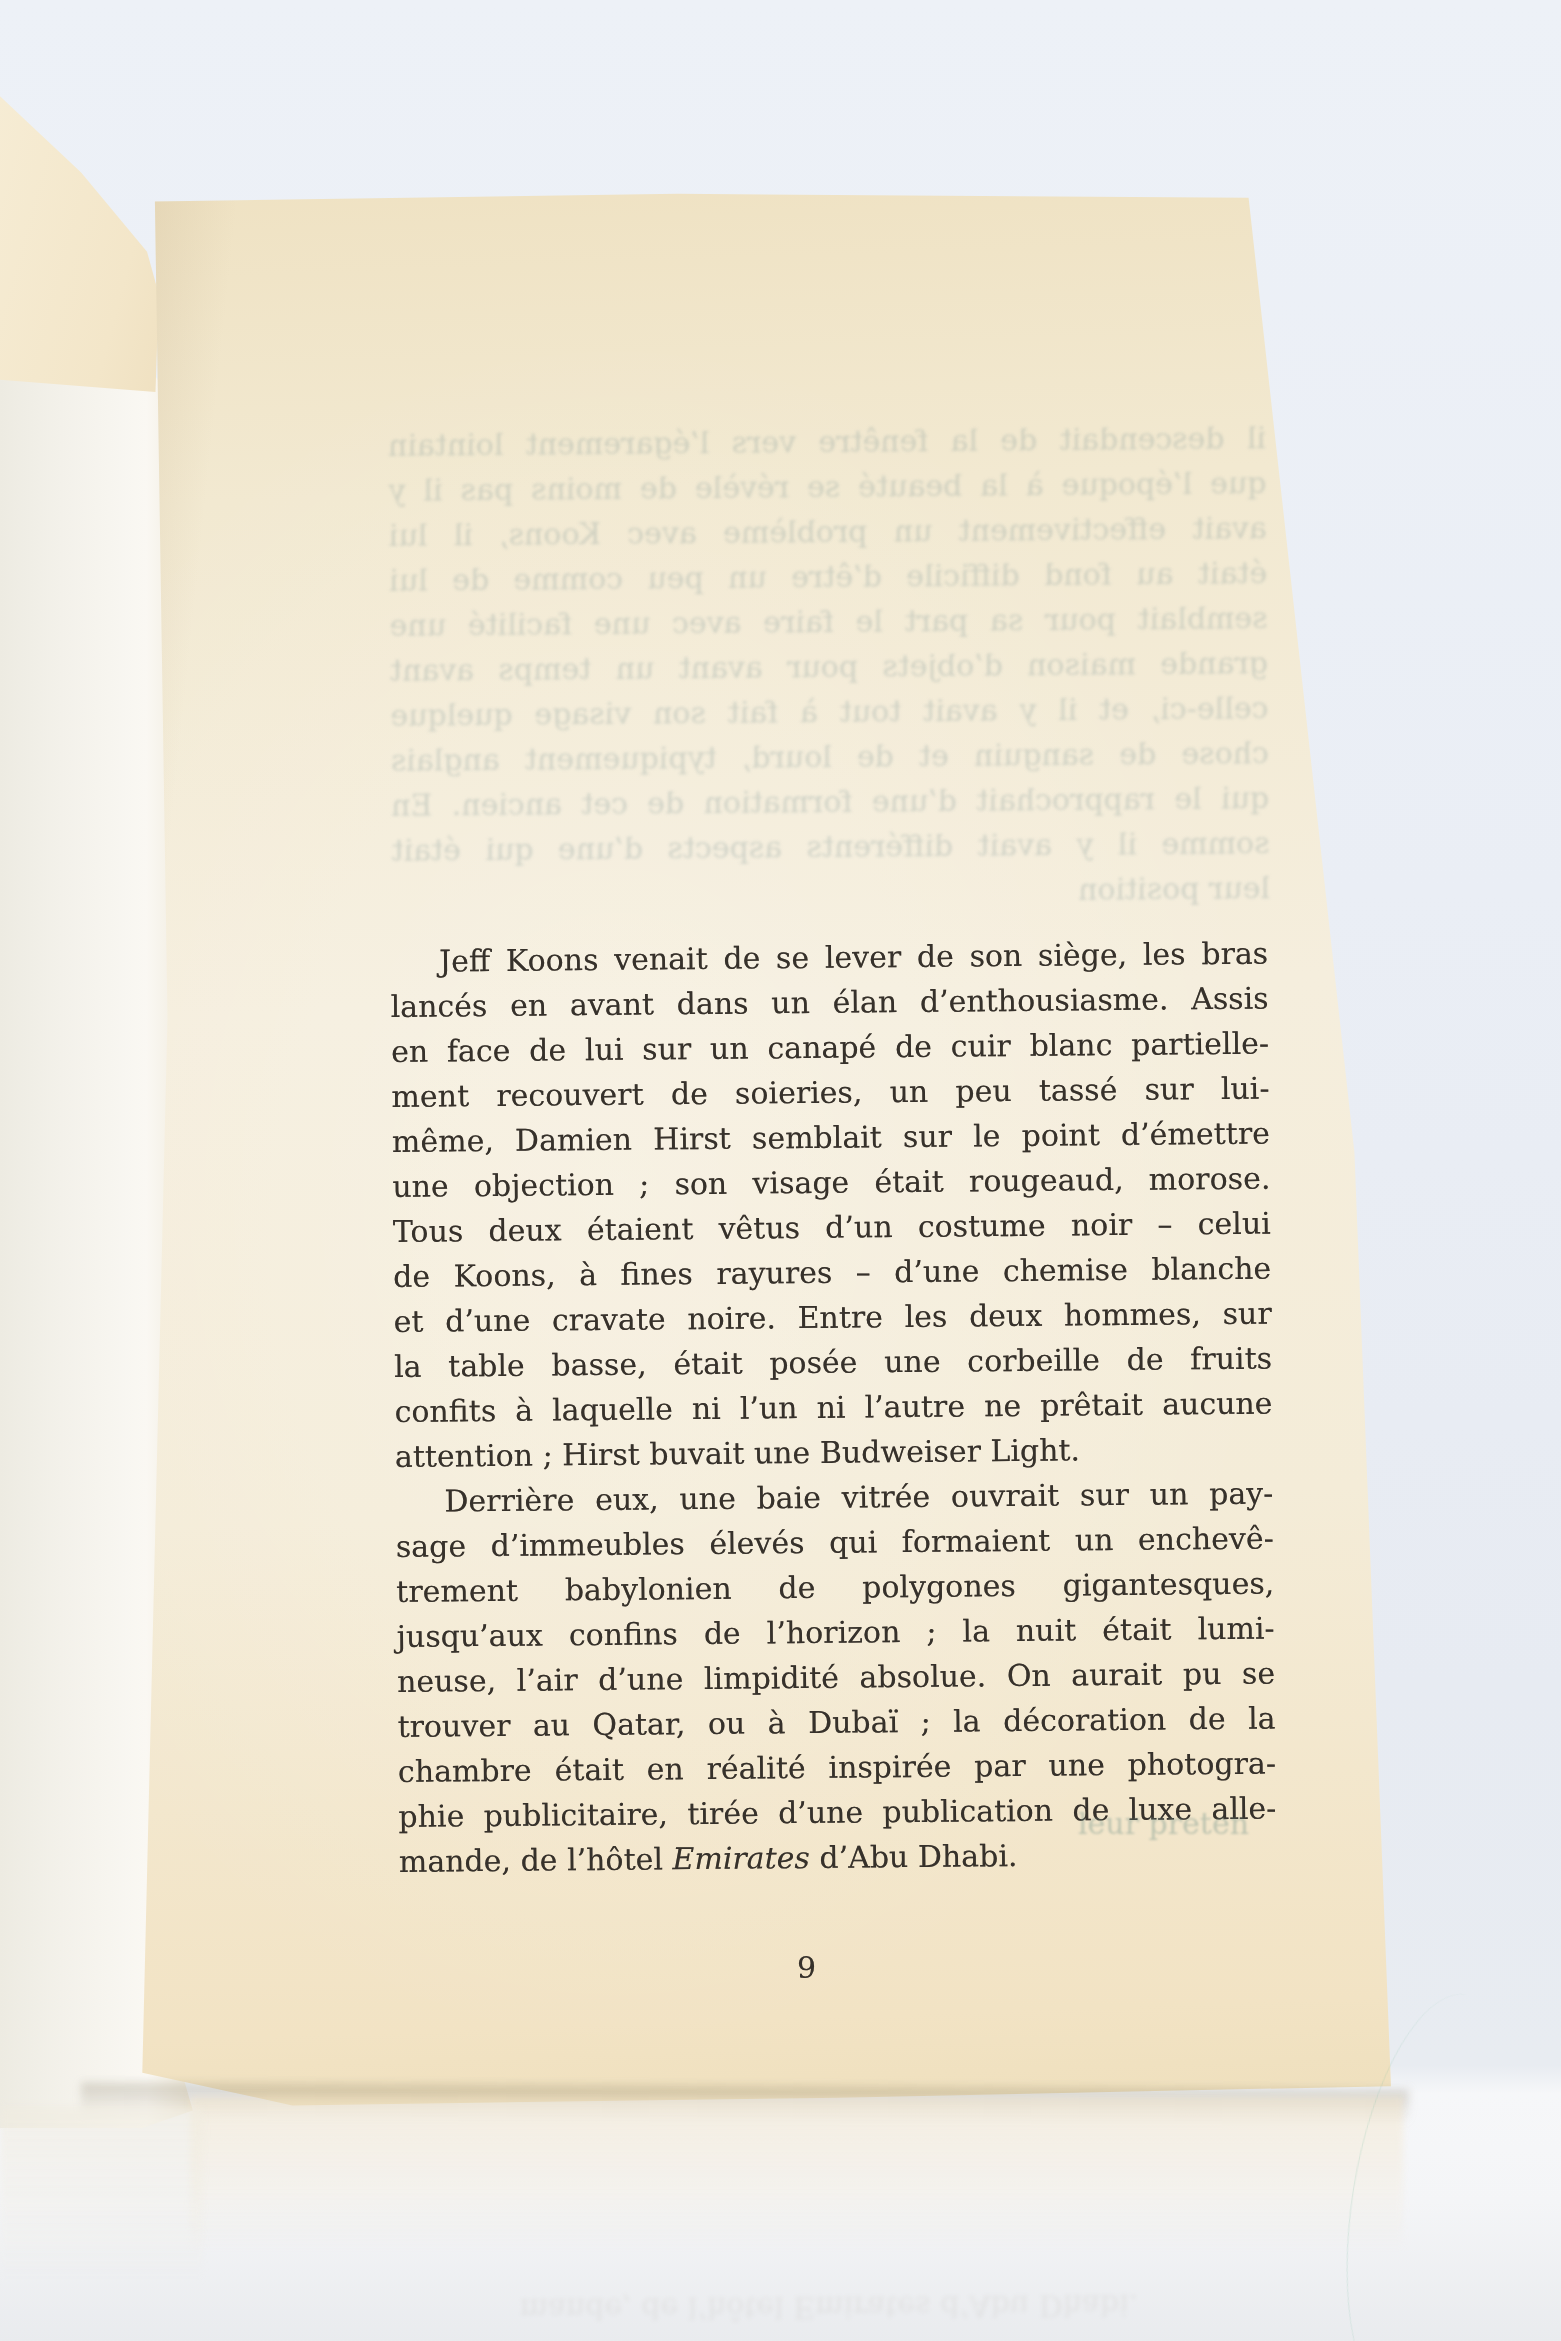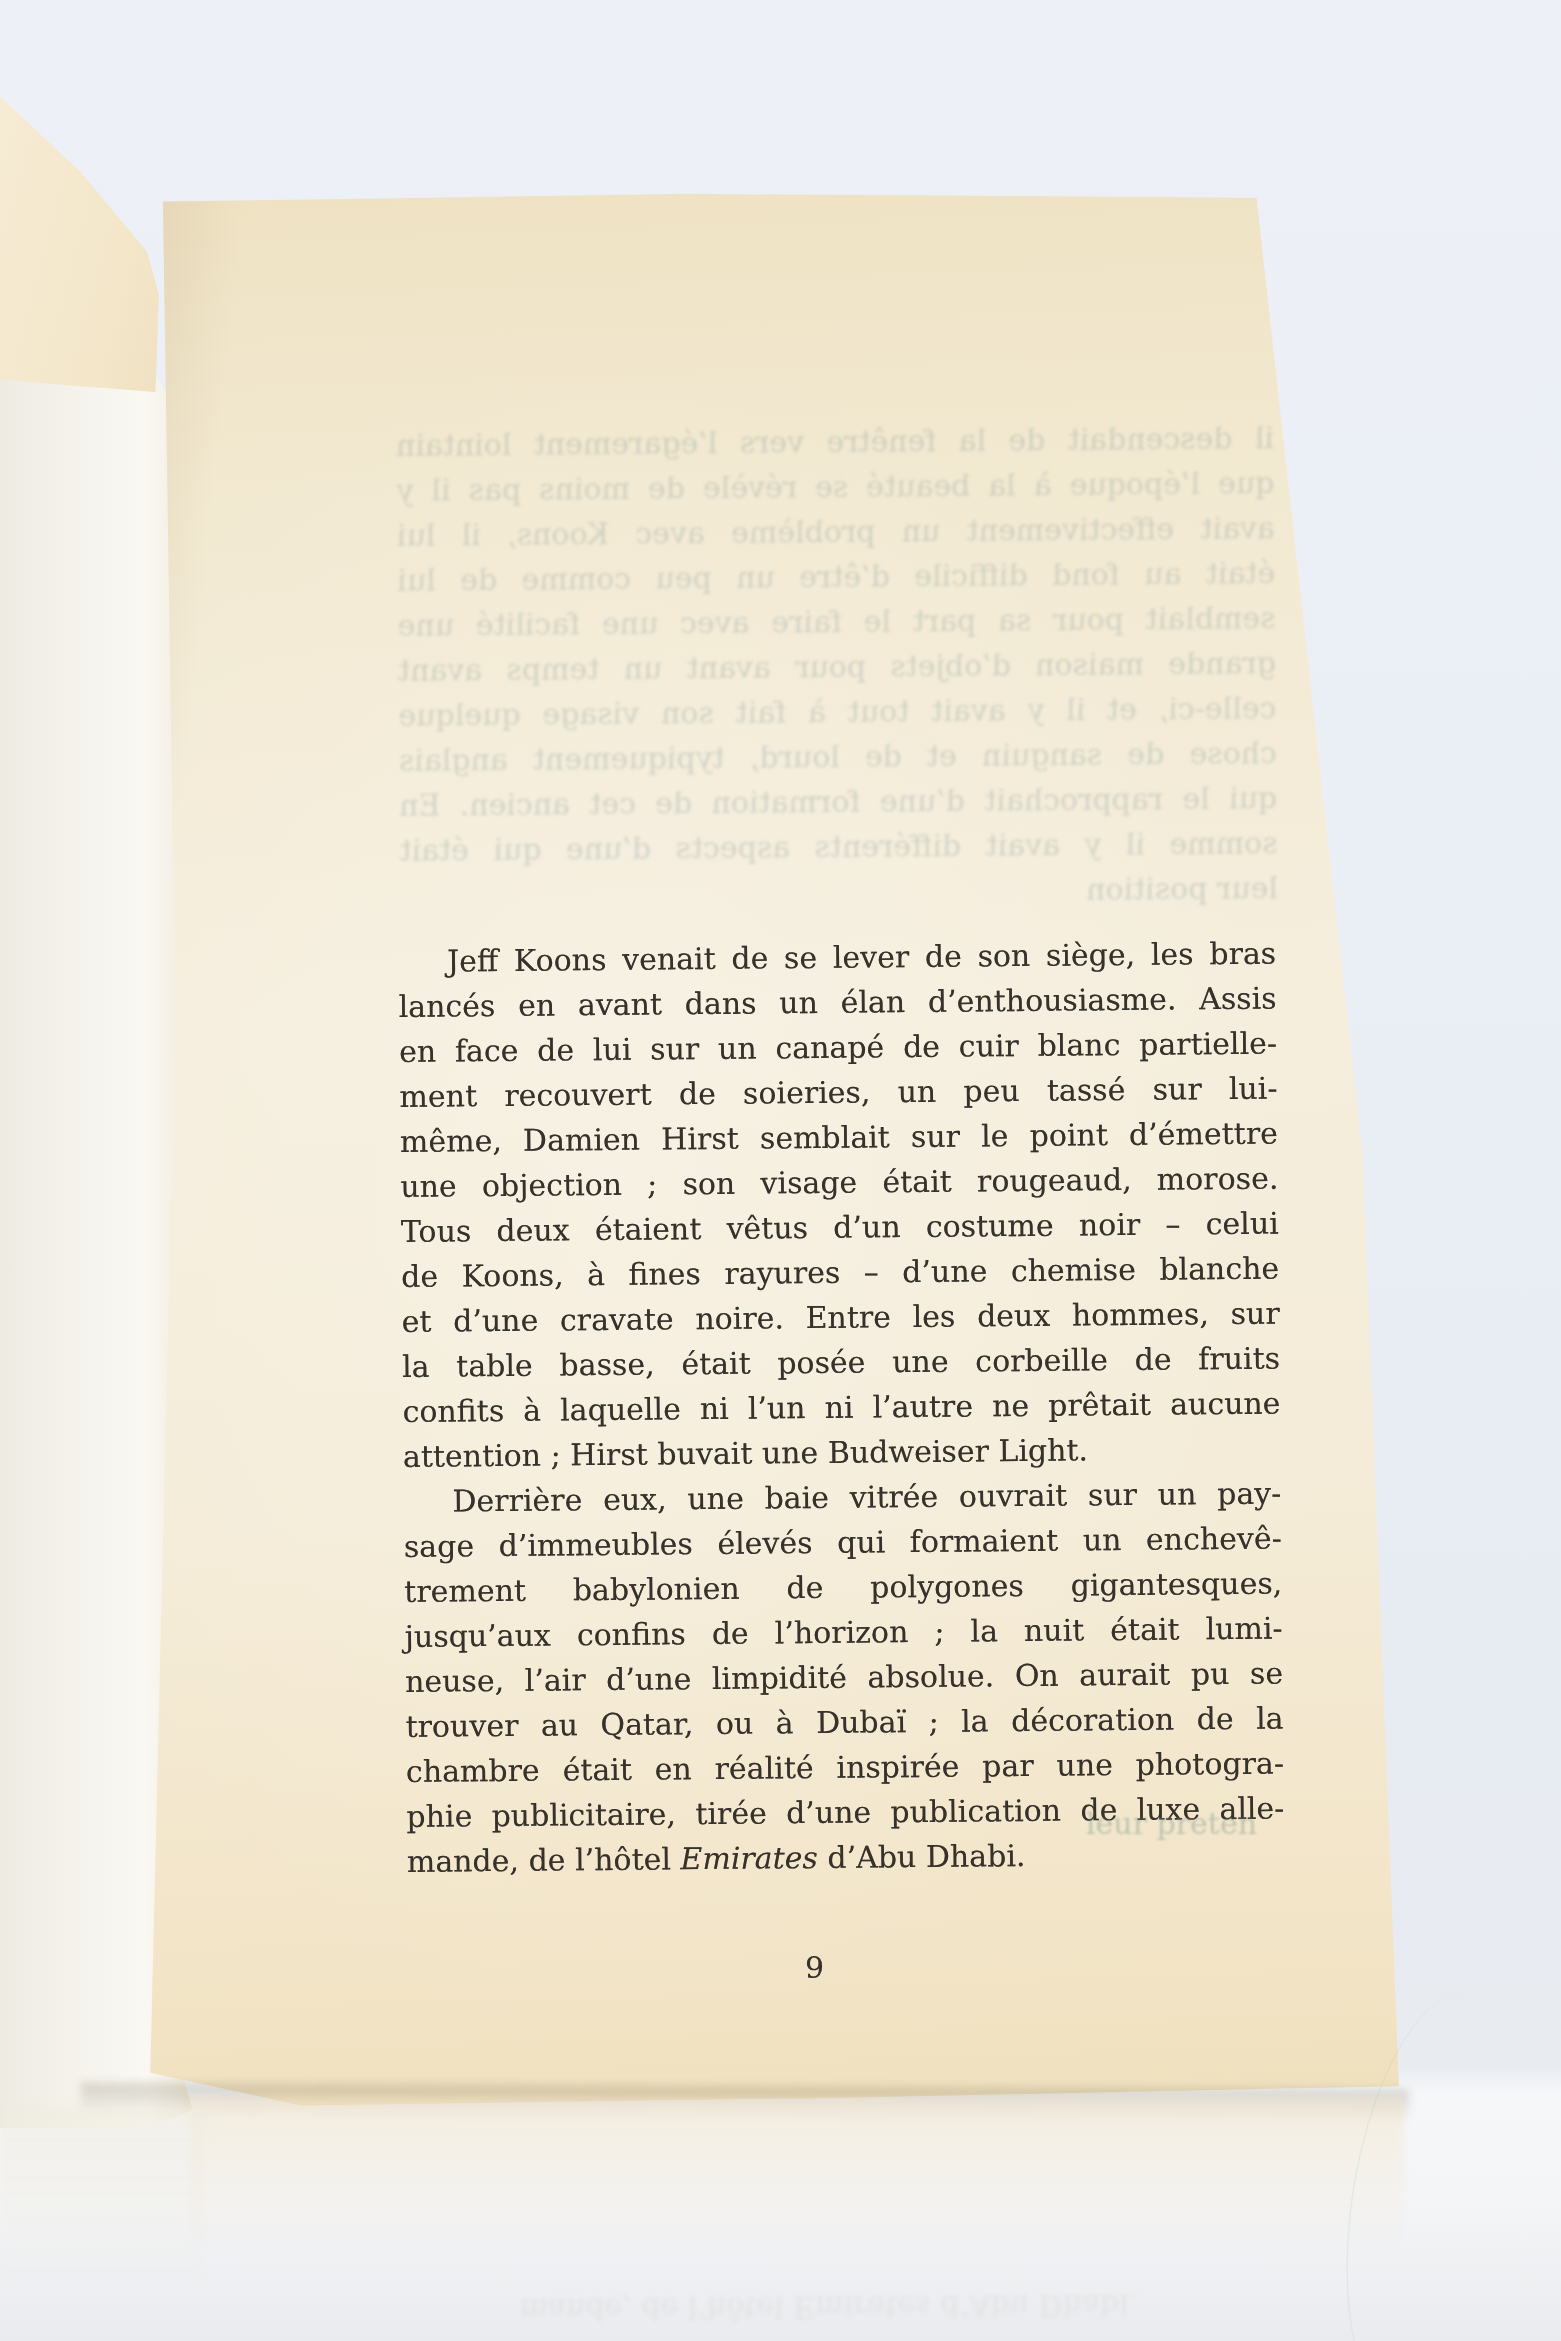--- a/index.html
+++ b/index.html
@@ -16,21 +16,21 @@
     background:linear-gradient(90deg,#edebe2 0%,#f3f1ea 30%,#faf8f3 72%,#efe9da 96%,#e6dfcc 100%);
     clip-path:polygon(0 0,76% 0.5%,88% 2.5%,96% 10%,99% 26%,98% 55%,93% 80%,80% 93%,95% 99%,70% 100%,0 100%);
   }
   .corner-wedge{
     position:absolute;left:0;top:87px;width:169px;height:305px;
     background:linear-gradient(105deg,#f6ecd4 0%,#f3e6c9 70%,#efe0c0 100%);
     clip-path:polygon(0 3%,48% 28%,87% 54%,94% 68%,92% 100%,0 96%);
   }
   
   .page{
-    position:absolute;left:144px;top:190px;width:1260px;height:1925px;
+    position:absolute;left:136px;top:190px;width:1260px;height:1925px;
     clip-path:polygon(1.5% 0.6%,43% 0.2%,88.3% 0.4%,96.7% 50%,99.6% 98.5%,55.9% 99.1%,12.4% 99.5%,0.5% 97.8%,2.5% 43%);
     background:
       radial-gradient(ellipse at 38% 52%, rgba(255,255,255,0.22), rgba(255,255,255,0) 62%),
       linear-gradient(96deg, rgba(200,180,145,0.30) 0%, rgba(200,180,145,0) 7%),
       linear-gradient(268deg, rgba(190,168,132,0.22) 0%, rgba(190,168,132,0) 5%),
       linear-gradient(178deg,#efe2c3 0%,#f2e9d1 16%,#f5eedd 42%,#f4ecd8 68%,#f2e3c4 94%,#eedfbc 100%);
   }
   
   .ghost-block{
     position:absolute;left:254px;top:229px;width:878px;

